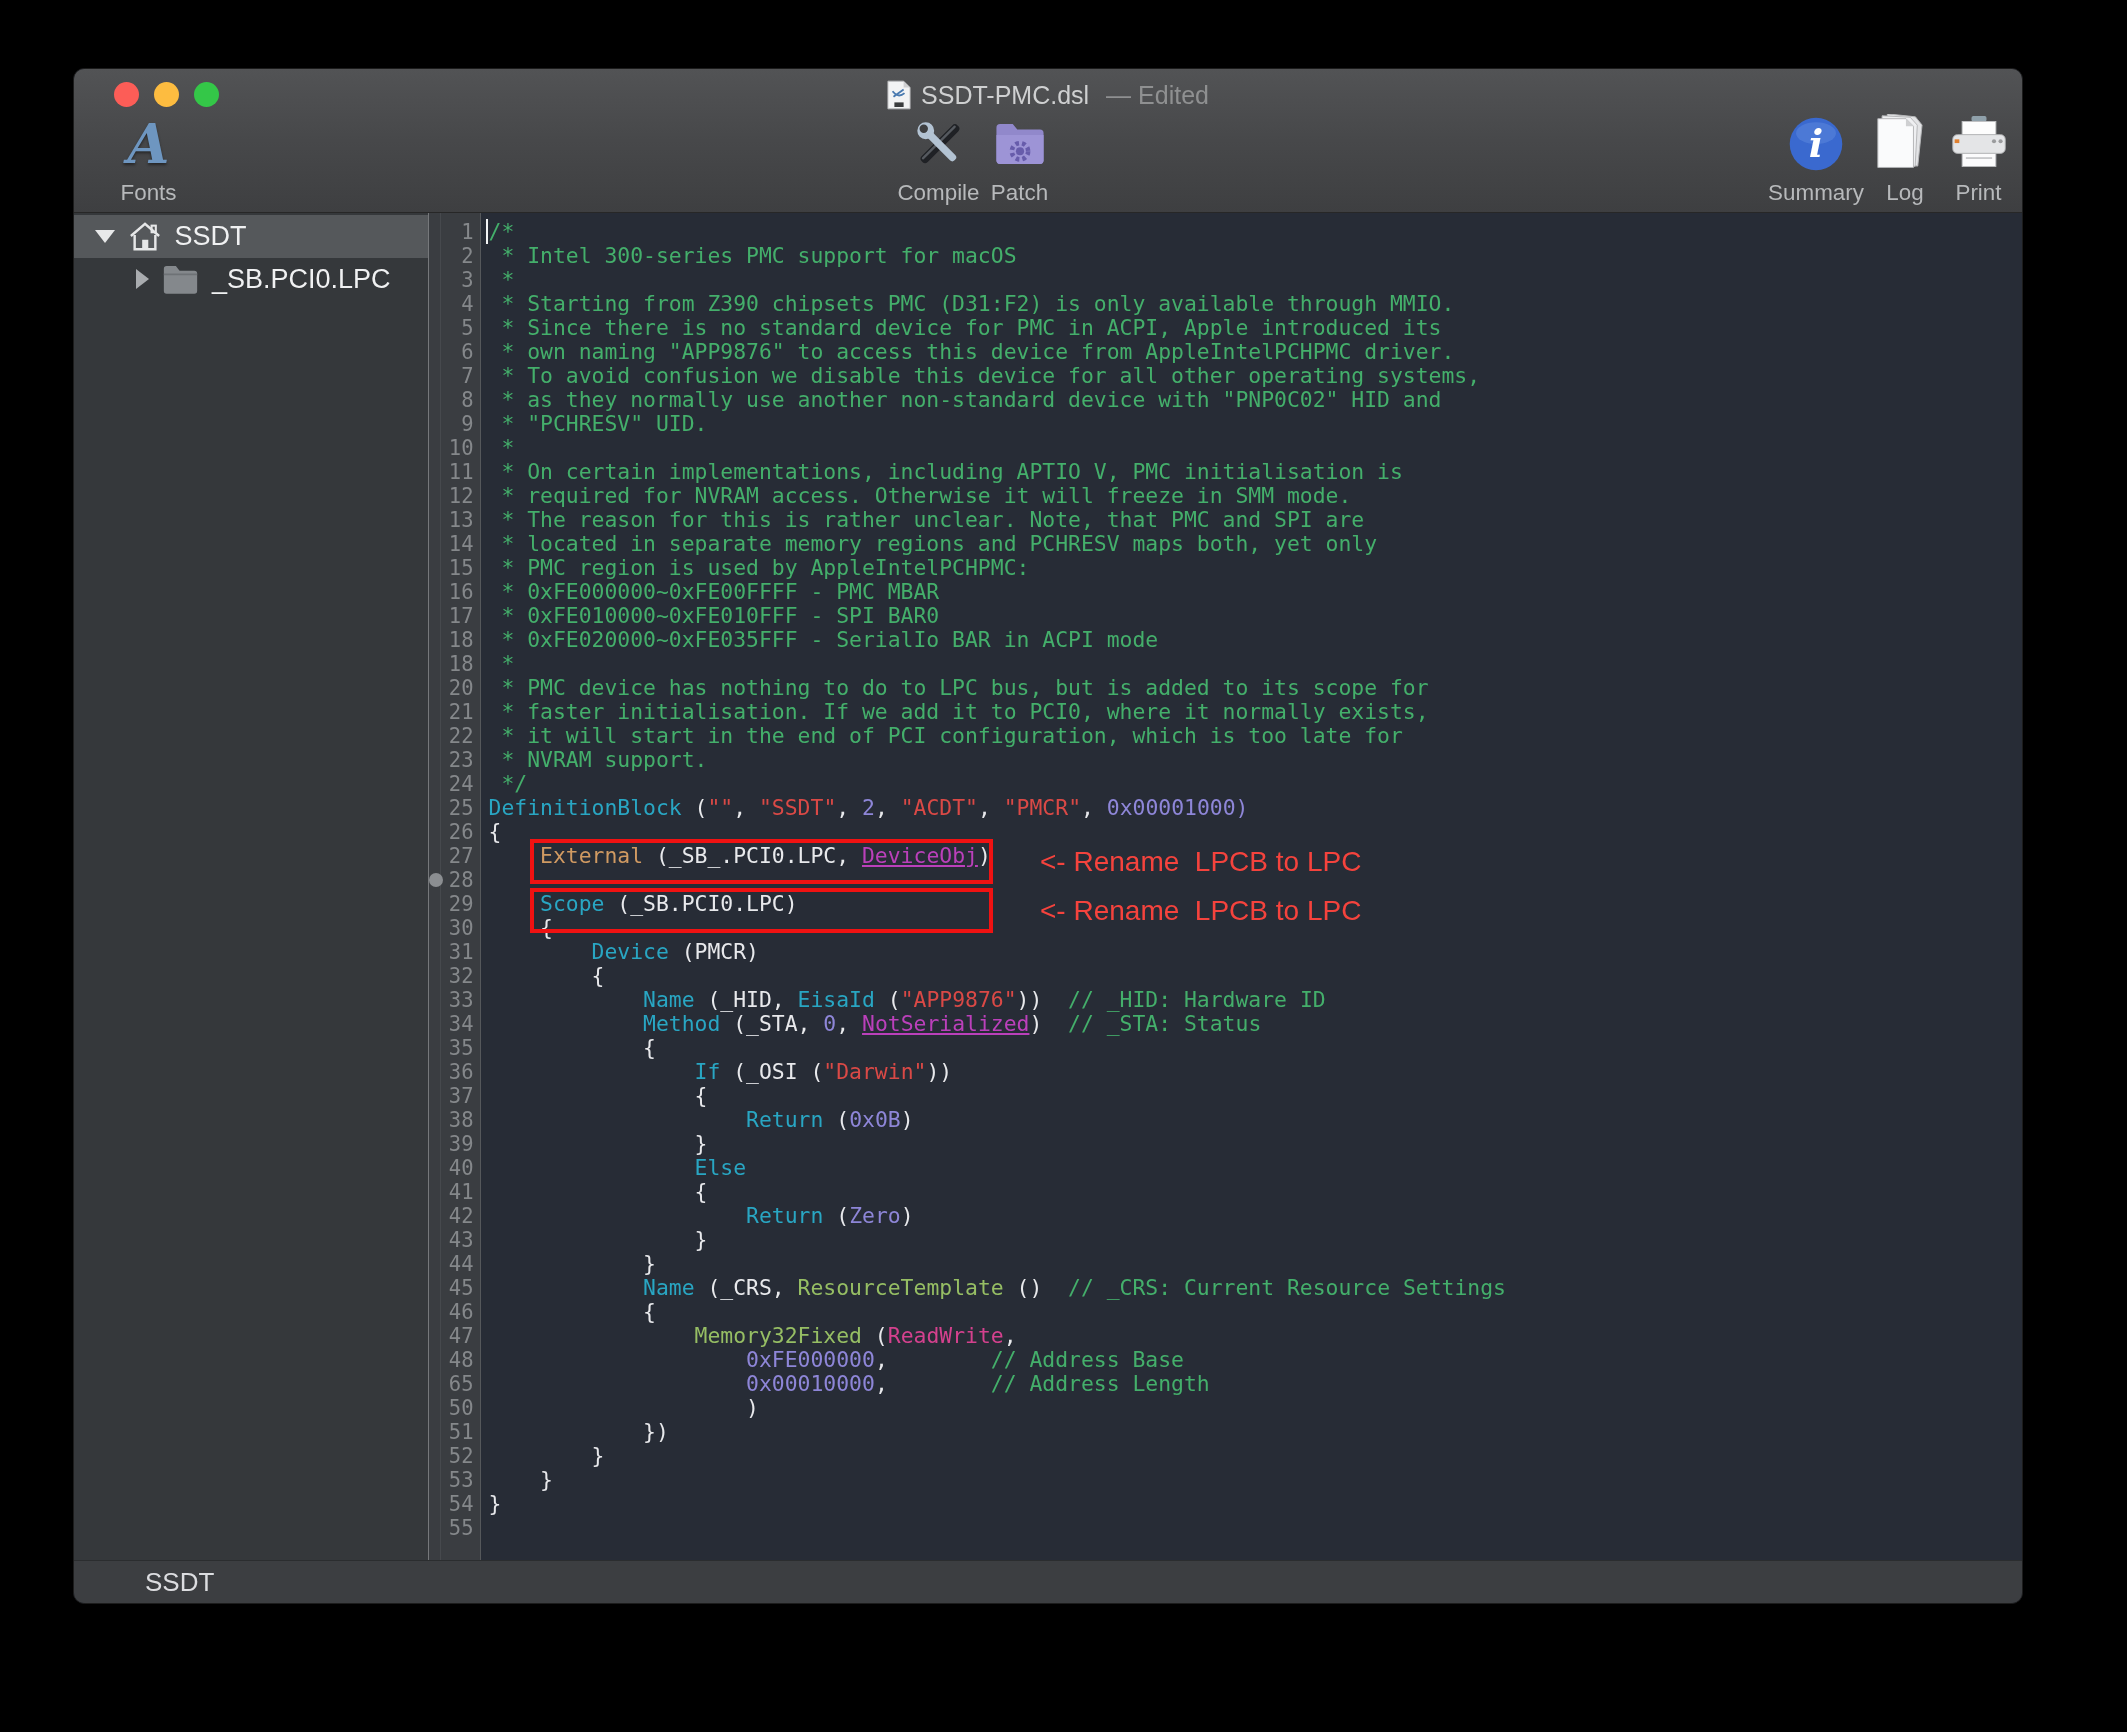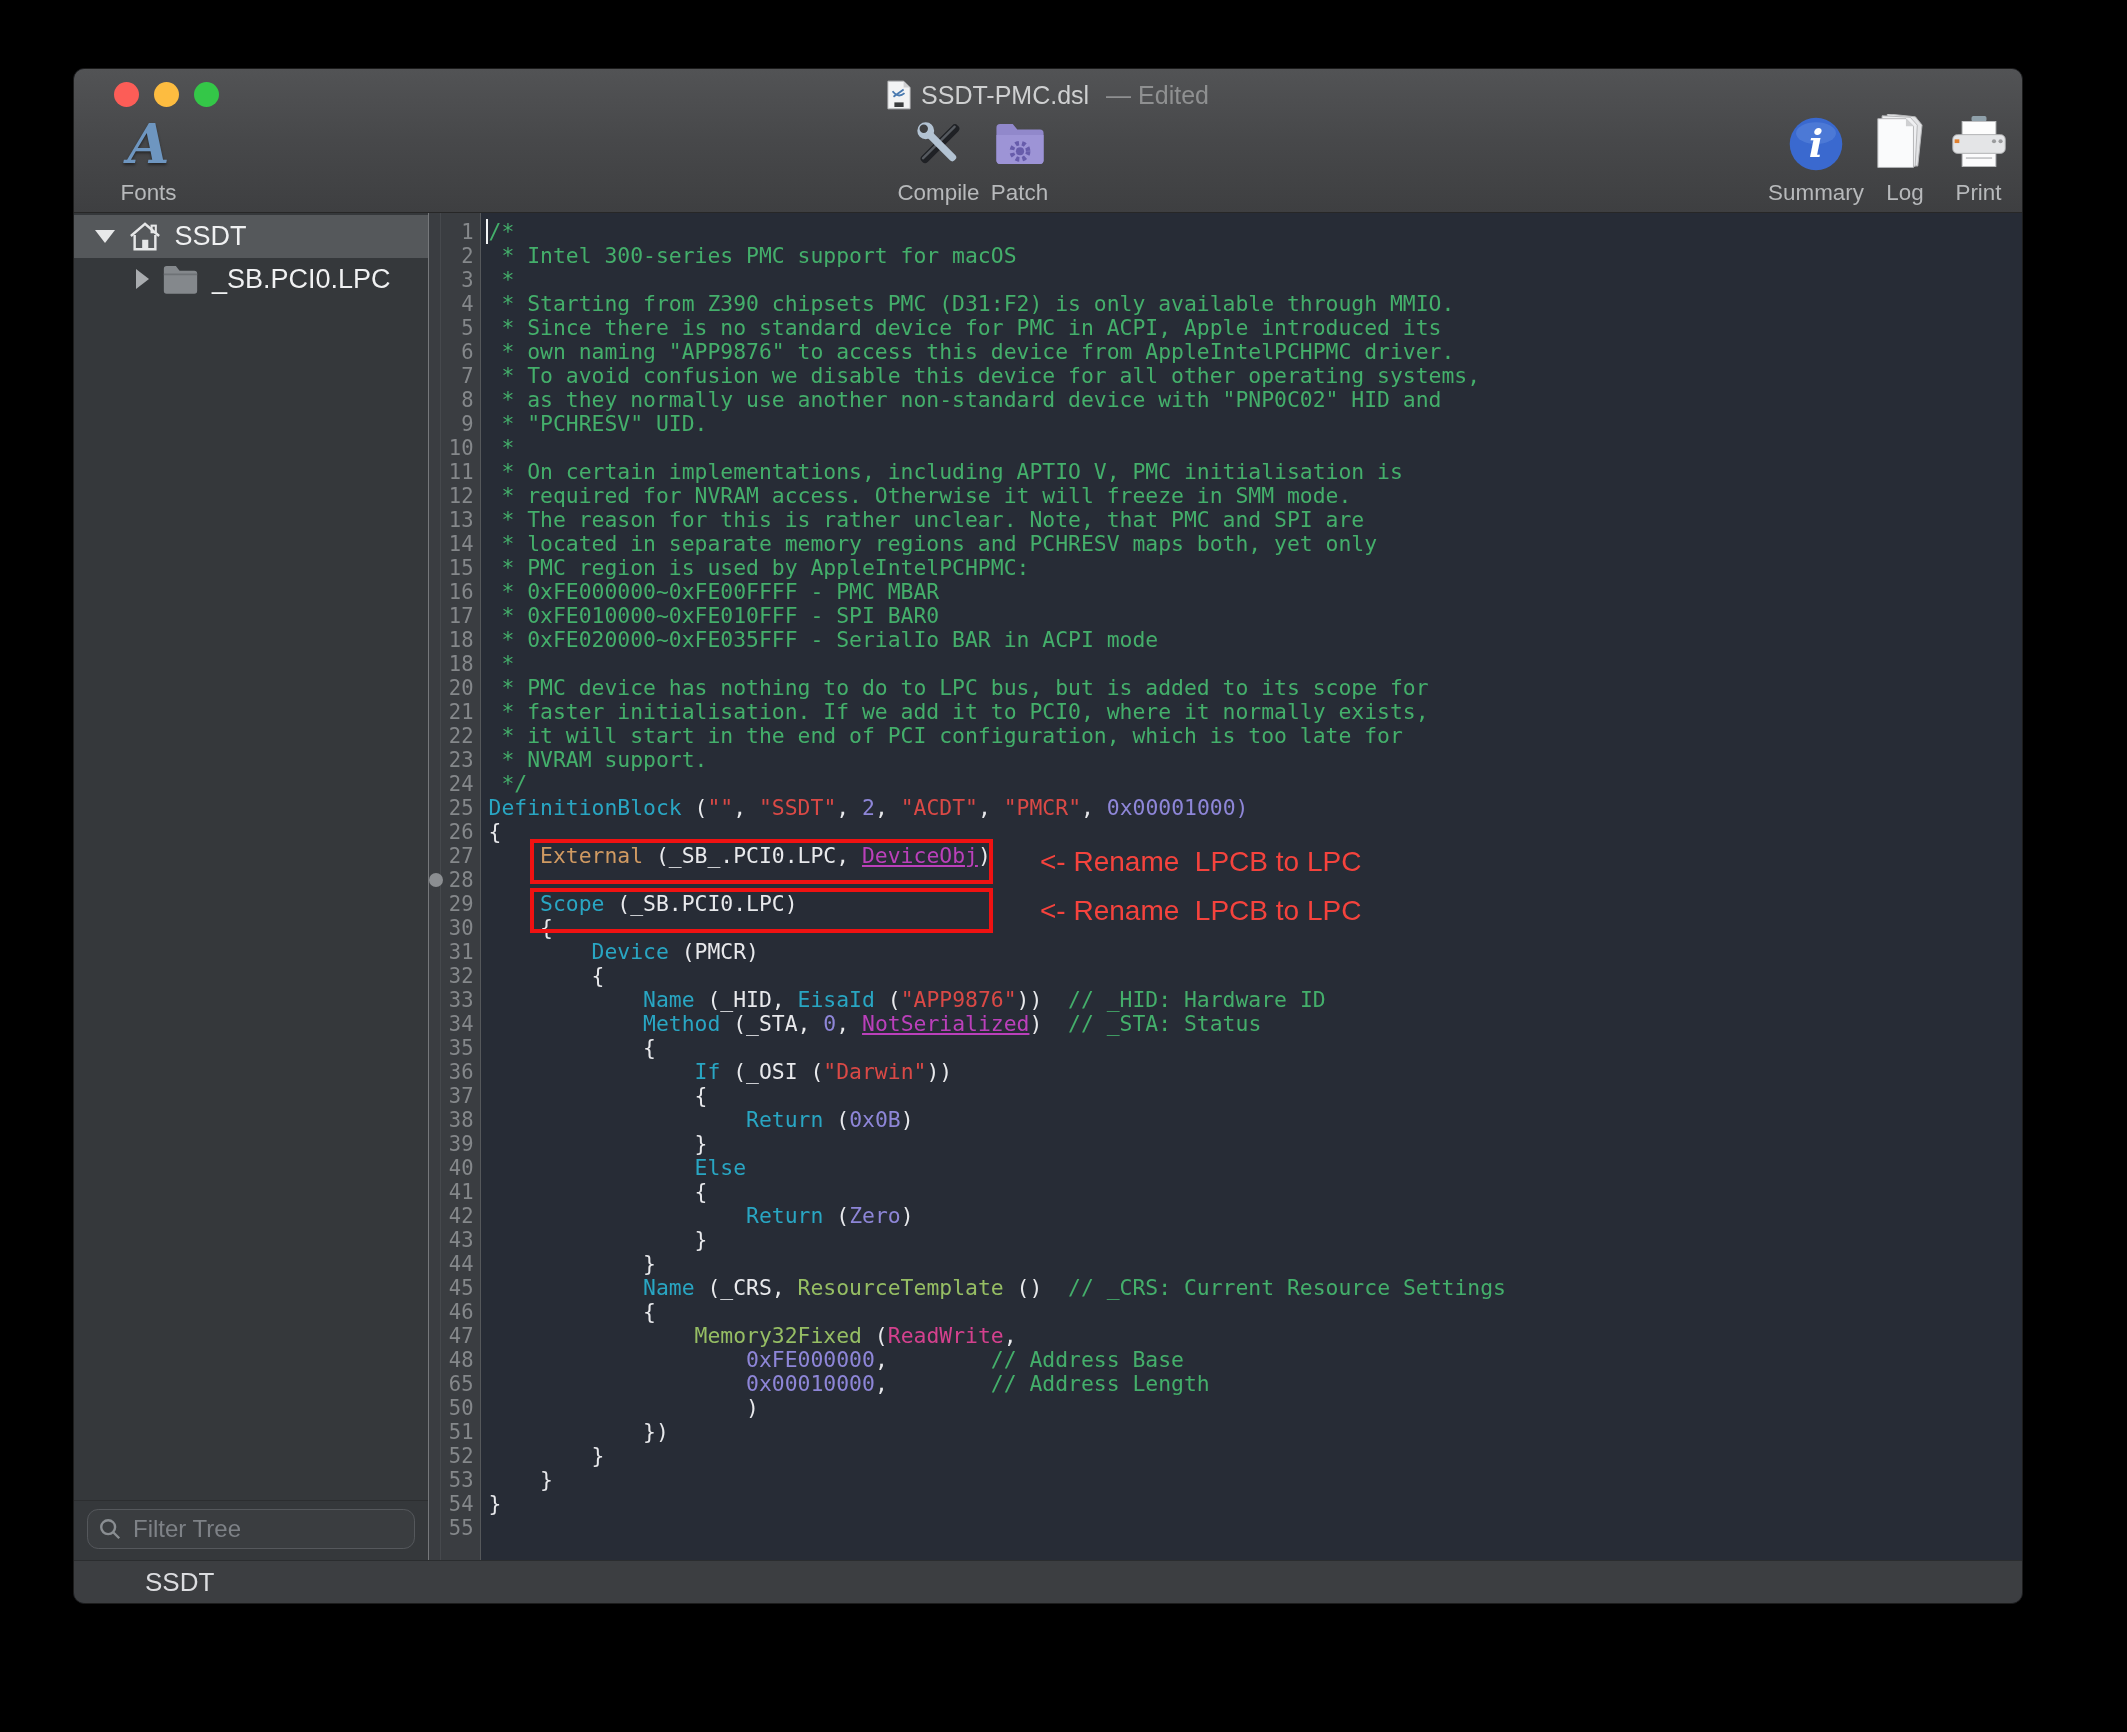--- a/index.html
+++ b/index.html
@@ -187,29 +187,20 @@
           <span class="tri-right"></span>
           <span class="ticon">
             <svg width="37" height="30" viewBox="0 0 40 32">
               <path d="M2 5 a3 3 0 0 1 3-3 h10 l4 5 h16 a3 3 0 0 1 3 3 v19 a3 3 0 0 1-3 3 H5 a3 3 0 0 1-3-3 z" fill="#84888c"></path>
               <path d="M2 10 h36 v2 h-36 z" fill="#6e7276"></path>
             </svg>
           </span>
           <span>_SB.PCI0.LPC</span>
         </div>
       </div>
-      <div class="filterwrap">
-        <span class="mag">
-          <svg width="24" height="24" viewBox="0 0 26 26">
-            <circle cx="11" cy="11" r="7.5" fill="none" stroke="#8a8e92" stroke-width="2.6"></circle>
-            <line x1="16.5" y1="16.5" x2="23" y2="23" stroke="#8a8e92" stroke-width="2.6"></line>
-          </svg>
-        </span>
-        <input class="filter" type="text" placeholder="Filter Tree" style="">
-      </div>
     </div>
 
     <div class="editor">
       <div class="gstrip" id="gutter-strip">
           <div class="gr"></div>
           <div class="gr"></div>
           <div class="gr"></div>
           <div class="gr"></div>
           <div class="gr"></div>
           <div class="gr"></div>

